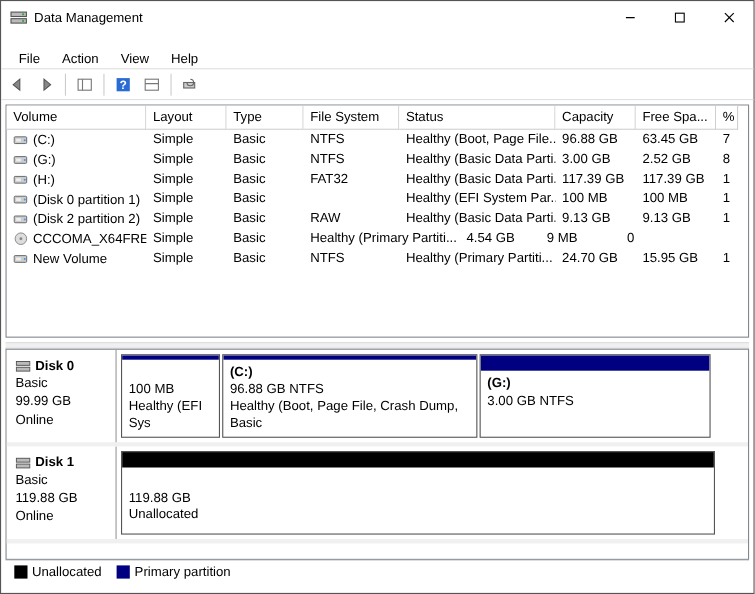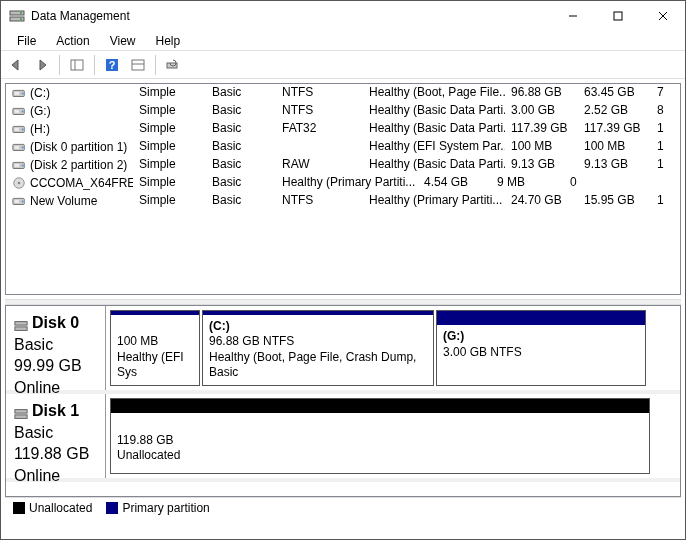--- a/index.html
+++ b/index.html
@@ -1,39 +1,39 @@
 <!DOCTYPE html>
 <html><head>
 <meta charset="utf-8">
 <style>
 * { box-sizing: border-box; margin: 0; padding: 0; }
 body { font-family: "Segoe UI", Tahoma, sans-serif; font-size: 12px; background: #fff; color: #000; width: 686px; height: 540px; overflow: hidden; border: 1px solid #555; display: flex; flex-direction: column; }
 .titlebar { height: 30px; display: flex; align-items: center; padding: 0 0 0 8px; }
 .titlebar .icon { width: 16px; height: 16px; margin-right: 6px; display:flex; align-items:center; justify-content:center;}
 .titlebar .title { flex: 1; font-size: 12px; }
 .titlebar .sysbtn { width: 45px; height: 30px; display: flex; align-items: center; justify-content: center; font-family: "Segoe UI Symbol", sans-serif; font-size: 10px; }
-.menubar { height: 20px; display: flex; align-items: center; padding: 0 6px; gap: 0; border-bottom: 1px solid #e0e0e0;}
+.menubar { height: 20px; display: flex; align-items: center; padding: 0 6px; gap: 0; border-bottom: 1px solid #e0e0e0; margin-top: 12px;}
 .menubar span { padding: 2px 10px; font-size: 12px; }
 .toolbar { height: 28px; display: flex; align-items: center; padding: 0 4px; gap: 4px; border-bottom: 1px solid #e0e0e0; }
 .tbtn { width: 22px; height: 22px; display: flex; align-items: center; justify-content: center; border: 1px solid transparent; }
 .tbtn svg { width: 16px; height: 16px; }
 .tsep { width: 1px; height: 20px; background: #ccc; margin: 0 2px; }
 .listview { flex: 0 0 212px; border: 1px solid #828790; margin: 4px; overflow: hidden; display: flex; flex-direction: column; background:#fff;}
 .lv-header { display: flex; height: 22px; background: #fff; }
 .lv-header .col { border-right: 1px solid #d0d0d0; border-bottom: 1px solid #d0d0d0; padding: 3px 6px; font-size: 12px; background:#fff; white-space: nowrap; overflow: hidden;}
 .lv-body { flex: 1; overflow: hidden; }
 .lv-row { display: flex; height: 18px; }
 .lv-row .cell { padding: 1px 6px; font-size: 12px; white-space: nowrap; overflow: hidden; }
 .lv-row .cell.first { display: flex; align-items: center; gap: 4px; }
 .volicon { width:14px; height:14px; display:inline-flex; align-items:center; justify-content:center; flex-shrink:0;}
 .c0{width:127px} .c1{width:73px} .c2{width:70px} .c3{width:87px} .c4{width:142px} .c5{width:73px} .c6{width:73px} .c7{width:20px}
 .splitter { height: 6px; background: #f0f0f0; border-top:1px solid #ddd; border-bottom:1px solid #ddd; margin: 0 4px;}
 .graphical { height: 192px; margin: 0 4px; overflow: hidden; border:1px solid #828790; display:flex; flex-direction:column;}
 .diskrow { display: flex; height: 88px; border-bottom: 4px solid #f0f0f0; background:#fff;}
-.diskheader { width: 100px; border-right: 1px solid #999; padding: 6px 8px; font-size: 16px; line-height:1.35;}
+.diskheader { width: 100px; border-right: 1px solid #999; padding: 6px 8px; font-size: 12px; line-height:1.35;}
 .diskheader .dicon { width:14px; height:14px; display:inline-block; vertical-align:middle; margin-right:4px;}
 .diskheader b { font-weight:700;}
 .partarea { flex:1; display:flex; padding:4px; gap:2px; }
 .partition { border: 1px solid #555; display:flex; flex-direction:column; overflow:hidden;}
 .partition .bar { height: 14px; }
 .bar.primary { background: #000080; }
 .bar.unalloc { background: #000; }
 .partition .pbody { padding: 4px 6px; font-size:12px; line-height:1.3; }
 .partition .pbody b{font-weight:700;}
 .legend { height: 20px; display:flex; align-items:center; padding: 2px 8px; gap:14px; border-top:1px solid #ddd; font-size:12px; margin: 0 4px 4px 4px;}
@@ -111,20 +111,30 @@
   <div class="tsep"></div>
   <div class="tbtn">
       <svg viewBox="0 0 16 16">
         <rect x="2" y="6" width="10" height="5" fill="#ccc" stroke="#666"></rect>
         <path d="M8 3 a3 3 0 1 1 -3 3" fill="none" stroke="#666"></path>
       </svg>
     </div>
 </div>
 
 <div class="listview">
+  <div class="lv-header">
+    <div class="col c0">Volume</div>
+    <div class="col c1">Layout</div>
+    <div class="col c2">Type</div>
+    <div class="col c3">File System</div>
+    <div class="col c4">Status</div>
+    <div class="col c5">Capacity</div>
+    <div class="col c6">Free Spa...</div>
+    <div class="col c7">%</div>
+  </div>
   <div class="lv-body" id="lvbody">
       <div class="lv-row">
         <div class="cell c0 first">
           <span class="volicon">
             <svg viewBox="0 0 16 16">
               <rect x="1" y="5" width="13" height="7" rx="1" fill="#ccc" stroke="#666"></rect>
               <rect x="3" y="7" width="5" height="3" fill="#eee"></rect>
               <circle cx="12" cy="8.5" r="1" fill="#39f"></circle>
             </svg>
           </span>

